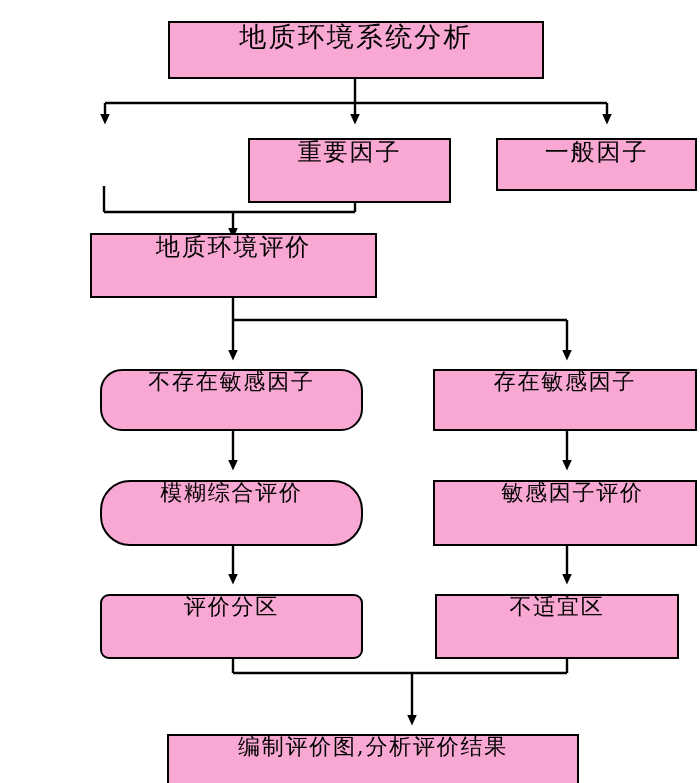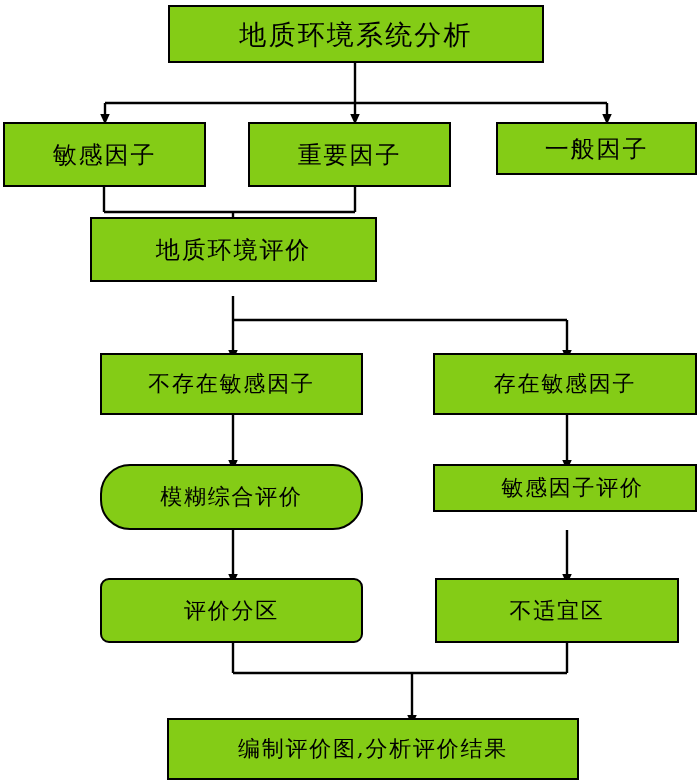--- a/index.html
+++ b/index.html
@@ -21,25 +21,25 @@
     position: absolute;
     left: 0;
     top: 0;
     width: 700px;
     height: 783px;
   }
   .node {
     position: absolute;
     box-sizing: border-box;
     border: 2px solid #000000;
-    background: #84cc16;
+    background: #f9a8d4;
     display: flex;
-    align-items: center;
     justify-content: center;
     text-align: center;
+    margin-top: 16px;
   }
   .node .node-label {
     font-family: "DejaVu Serif", "Liberation Serif", serif;
     color: #000000;
     letter-spacing: 0.08em;
     white-space: nowrap;
     line-height: 1;
   }
   .size-title .node-label { font-size: 27px; }
   .size-large .node-label { font-size: 24px; }
@@ -84,49 +84,46 @@
       <path d="M 567 643 L 567 673"></path>
       <path d="M 233 673 L 567 673"></path>
       <path d="M 412 673 L 412 716" marker-end="url(#arrowhead)"></path>
     </g>
   </svg>
 
   <div class="node size-title" style="left:168px; top:5px; width:376px; height:58px;">
     <span class="node-label">地质环境系统分析</span>
   </div>
 
-  <div class="node size-large" style="left:3px; top:122px; width:203px; height:65px;">
-    <span class="node-label">敏感因子</span>
-  </div>
 
   <div class="node size-large" style="left:248px; top:122px; width:203px; height:65px;">
     <span class="node-label">重要因子</span>
   </div>
 
   <div class="node size-large" style="left:496px; top:122px; width:201px; height:53px;">
     <span class="node-label">一般因子</span>
   </div>
 
   <div class="node size-large" style="left:90px; top:217px; width:287px; height:65px;">
     <span class="node-label">地质环境评价</span>
   </div>
 
-  <div class="node size-normal" style="left:100px; top:353px; width:263px; height:62px;">
+  <div class="node size-normal" style="left:100px; top:353px; width:263px; height:62px;border-radius:22px;">
     <span class="node-label">不存在敏感因子</span>
   </div>
 
   <div class="node size-normal" style="left:433px; top:353px; width:264px; height:62px;">
     <span class="node-label">存在敏感因子</span>
   </div>
 
   <div class="node size-normal" style="left:100px; top:464px; width:263px; height:66px;border-radius:30px;">
     <span class="node-label">模糊综合评价</span>
   </div>
 
-  <div class="node size-normal" style="left:433px; top:464px; width:264px; height:48px;padding-left:15px;">
+  <div class="node size-normal" style="left:433px; top:464px; width:264px; height:66px;padding-left:15px;">
     <span class="node-label">敏感因子评价</span>
   </div>
 
   <div class="node size-normal" style="left:100px; top:578px; width:263px; height:65px;border-radius:9px;">
     <span class="node-label">评价分区</span>
   </div>
 
   <div class="node size-normal" style="left:435px; top:578px; width:244px; height:65px;">
     <span class="node-label">不适宜区</span>
   </div>

